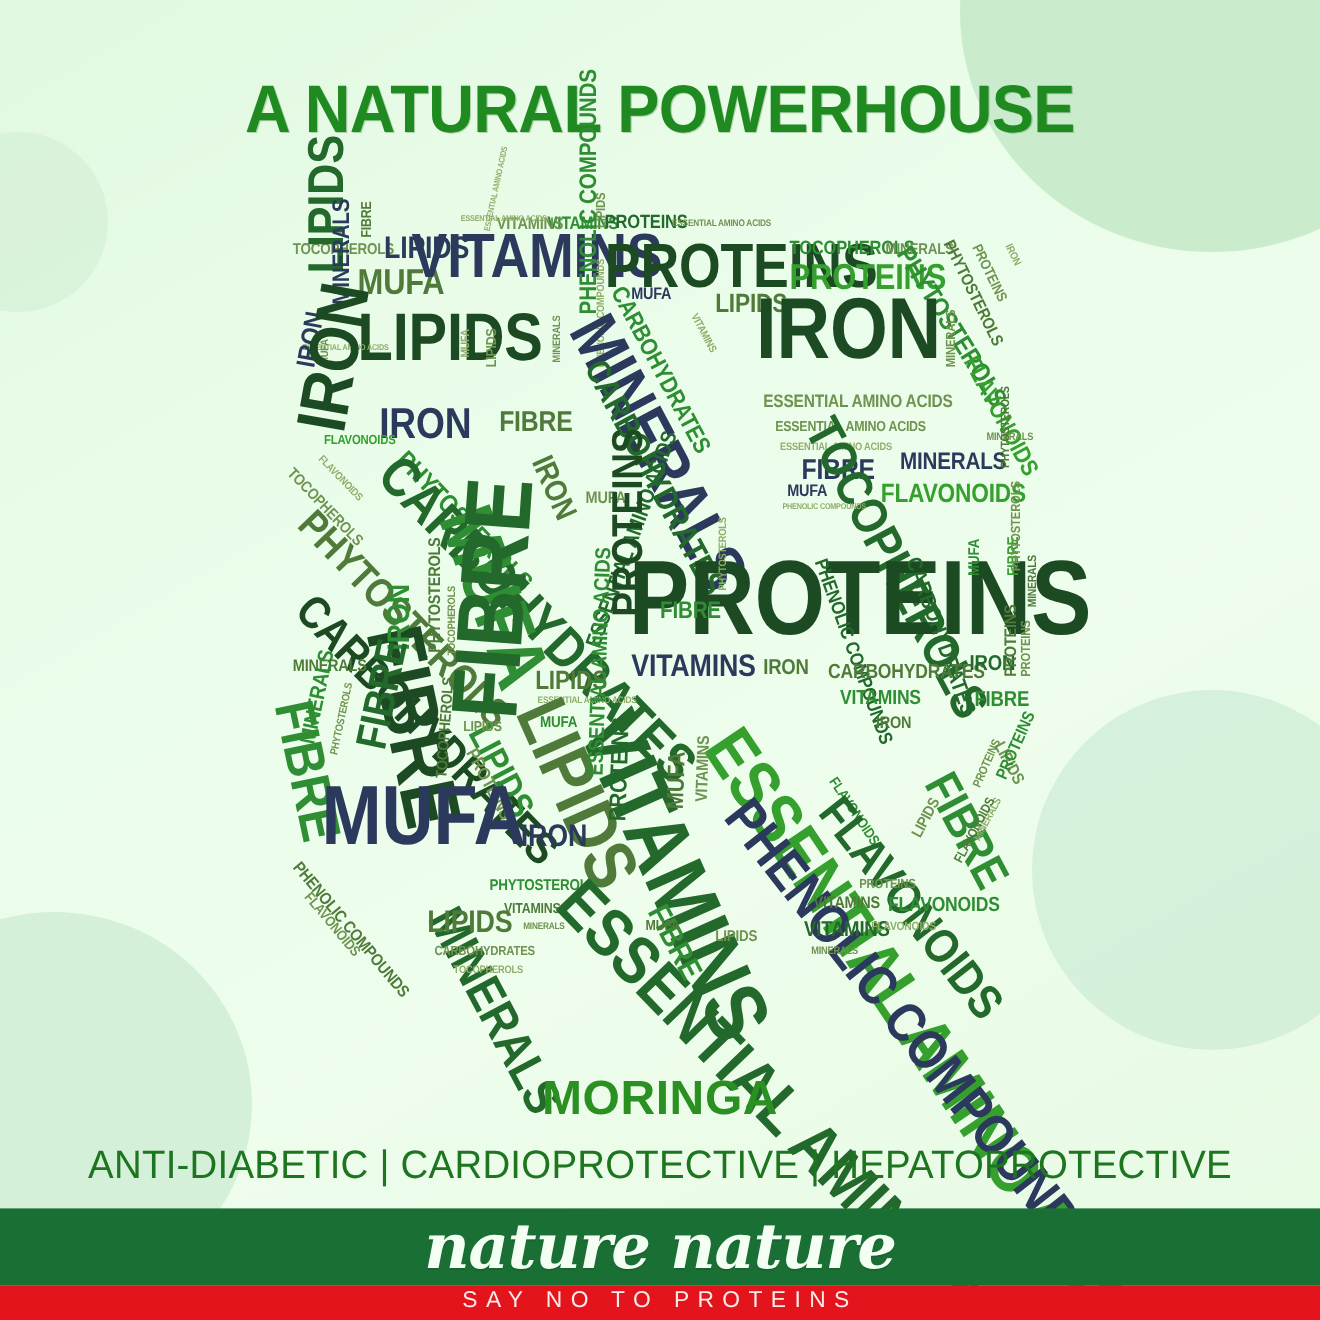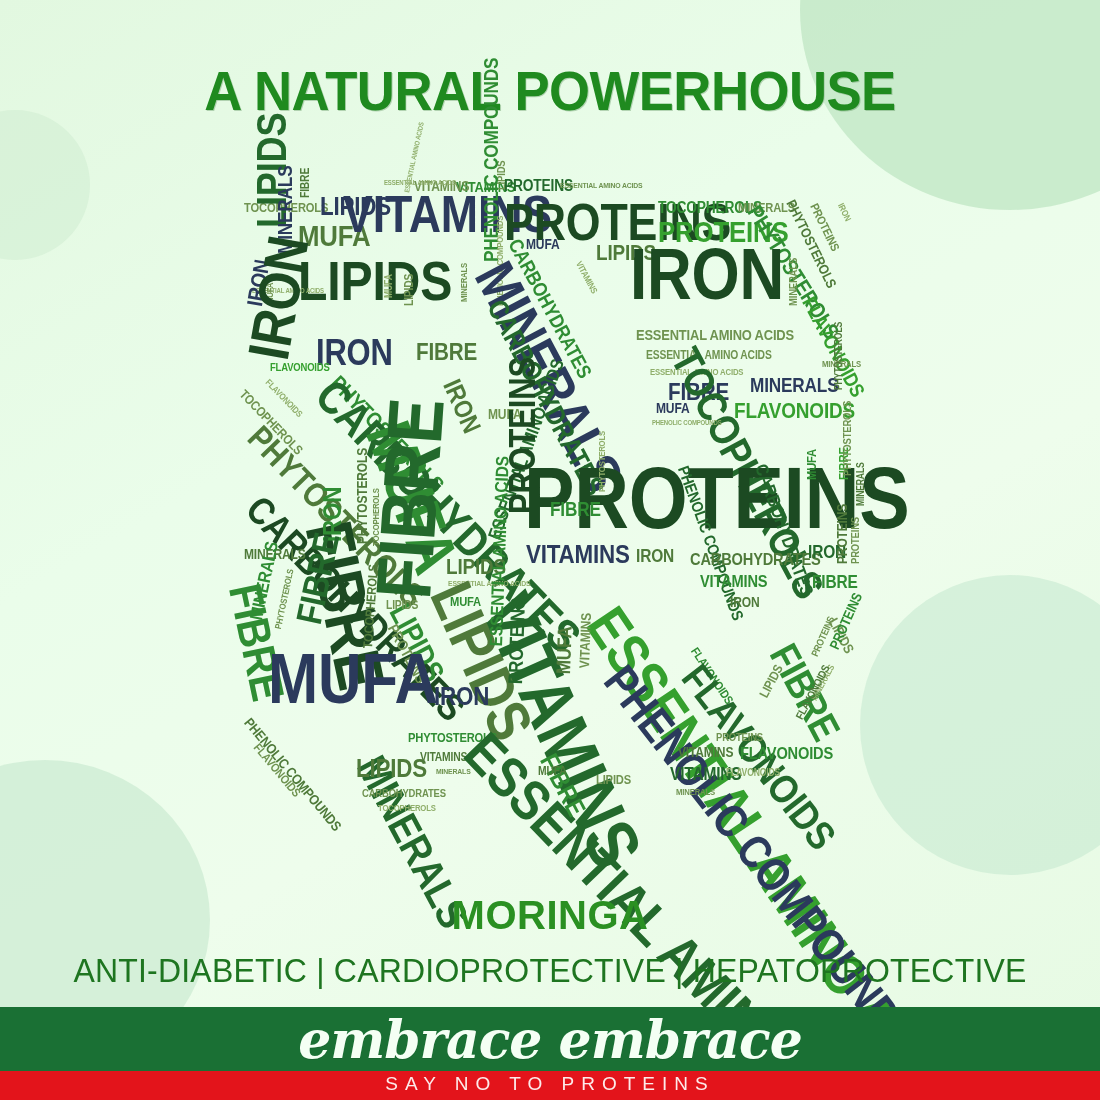--- a/index.html
+++ b/index.html
@@ -250,16 +250,16 @@
       <div class="w" style="left: 556px; top: 540px; font-size: 11px; color: rgb(79, 122, 58); transform: rotate(-62deg);"><span>FLAVONOIDS</span></div>
       <div class="w" style="left: 590px; top: 470px; font-size: 14px; color: rgb(47, 141, 51); transform: rotate(-66deg);"><span>PROTEINS</span></div>
       <div class="w" style="left: 572px; top: 478px; font-size: 10px; color: rgb(111, 147, 80); transform: rotate(-66deg);"><span>PROTEINS</span></div>
     </div>
 
   <div id="moringa">MORINGA</div>
   <div id="benefits">ANTI-DIABETIC | CARDIOPROTECTIVE | HEPATOPROTECTIVE</div>
 
   <div id="greenbar"></div>
   <div id="redbar"></div>
-  <div id="brand">embrace embrace</div>
+  <div id="brand">nature nature</div>
   <div id="tagline">SAY NO TO PROTEINS</div>
 
 </div>
 
 </body></html>

